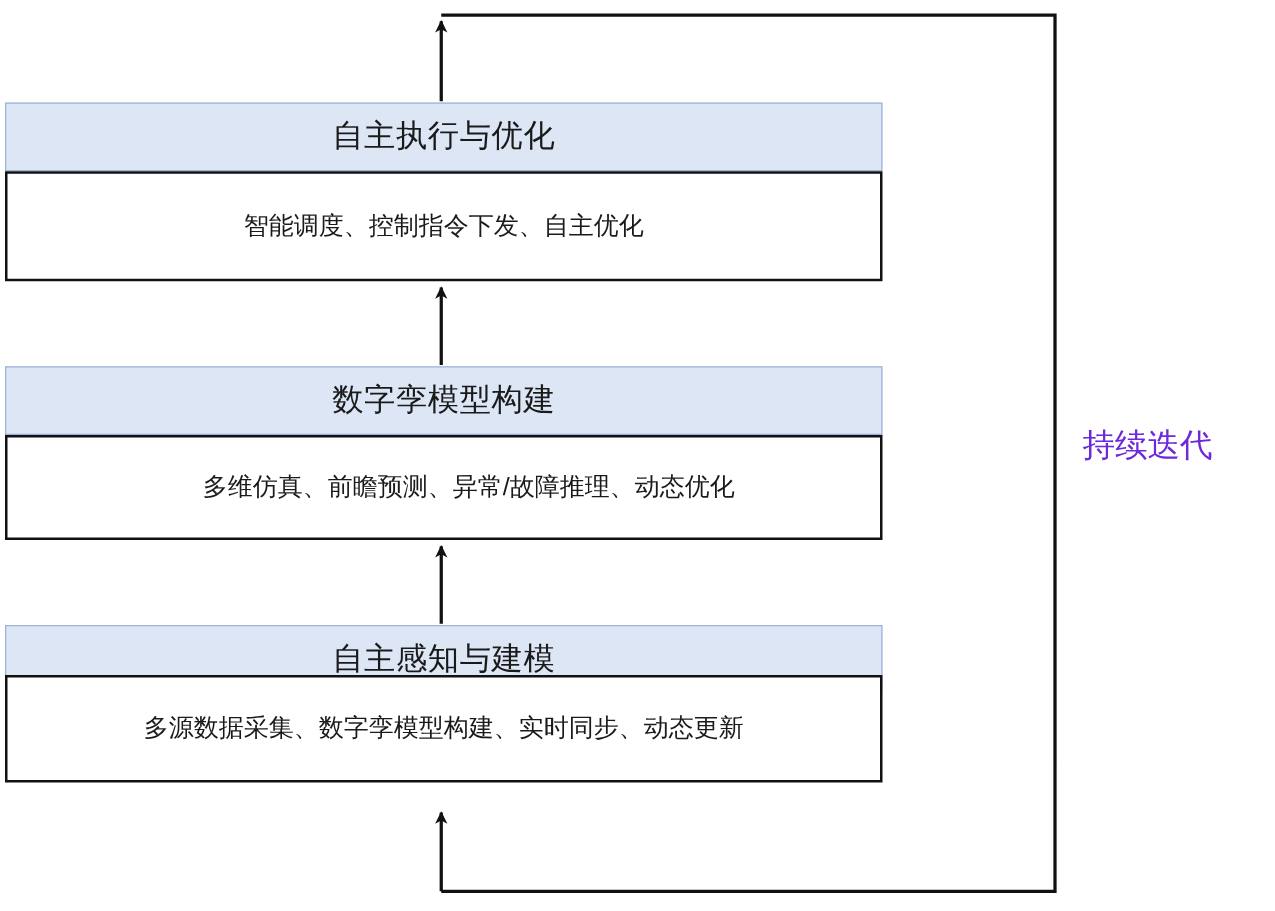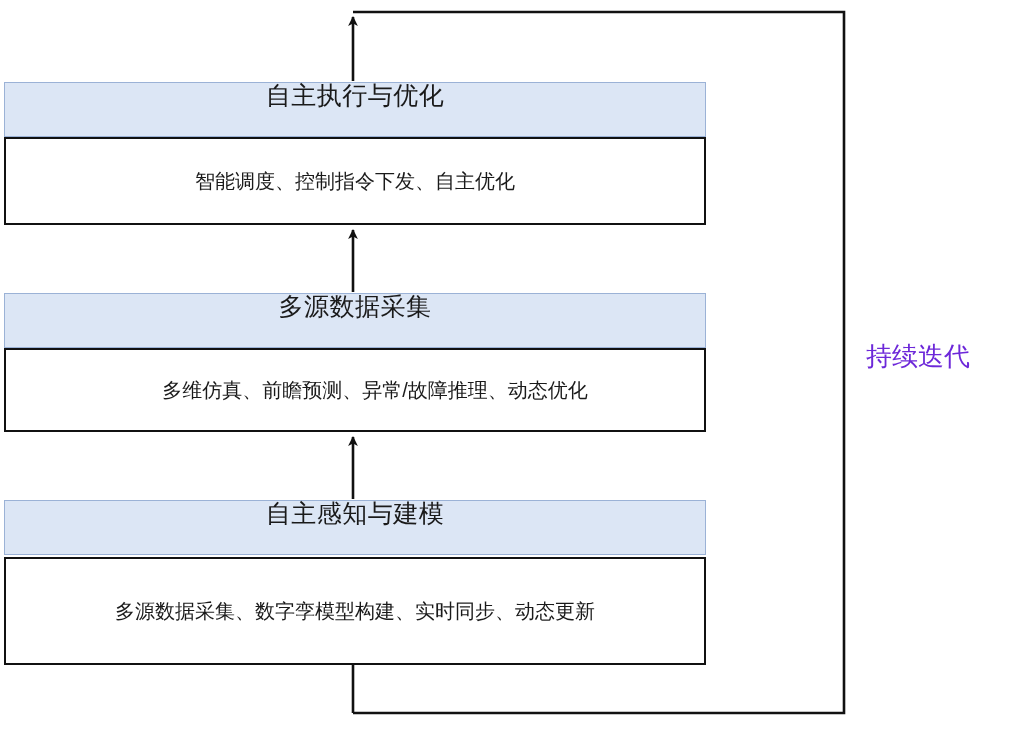--- a/index.html
+++ b/index.html
@@ -29,20 +29,21 @@
   .layer-header {
     position: absolute;
     left: 0;
     top: 0;
     width: 100%;
     height: 100%;
     box-sizing: border-box;
     background: #dce6f5;
     border: 1.5px solid #9bb2d6;
     display: flex;
+    align-items: center;
     justify-content: center;
   }
   .layer-header-text {
     font-size: 25px;
     line-height: 1;
     color: #1a1a1a;
     letter-spacing: 0.5px;
     white-space: nowrap;
   }
   .layer-body {
@@ -113,31 +114,31 @@
     <div class="layer-header" style="height:55px;">
       <span class="layer-header-text">自主执行与优化</span>
     </div>
     <div class="layer-body" style="top:55px; height:88px;">
       <span class="layer-body-text">智能调度、控制指令下发、自主优化</span>
     </div>
   </div>
 
   <div class="layer-block" style="top:293px; height:139px;">
     <div class="layer-header" style="height:55px;">
-      <span class="layer-header-text">多源数据采集</span>
+      <span class="layer-header-text">数字孪模型构建</span>
     </div>
     <div class="layer-body" style="top:55px; height:84px;padding-left:40px;">
       <span class="layer-body-text">多维仿真、前瞻预测、异常/故障推理、动态优化</span>
     </div>
   </div>
 
   <div class="layer-block" style="top:500px; height:145px;">
     <div class="layer-header" style="height:55px;">
       <span class="layer-header-text">自主感知与建模</span>
     </div>
-    <div class="layer-body" style="top:57px; height:108px;">
+    <div class="layer-body" style="top:40px; height:86px;">
       <span class="layer-body-text">多源数据采集、数字孪模型构建、实时同步、动态更新</span>
     </div>
   </div>
 
   <div class="loop-label" style="left:866px; top:343px;">持续迭代</div>
 
 </div>
 
 </body></html>

